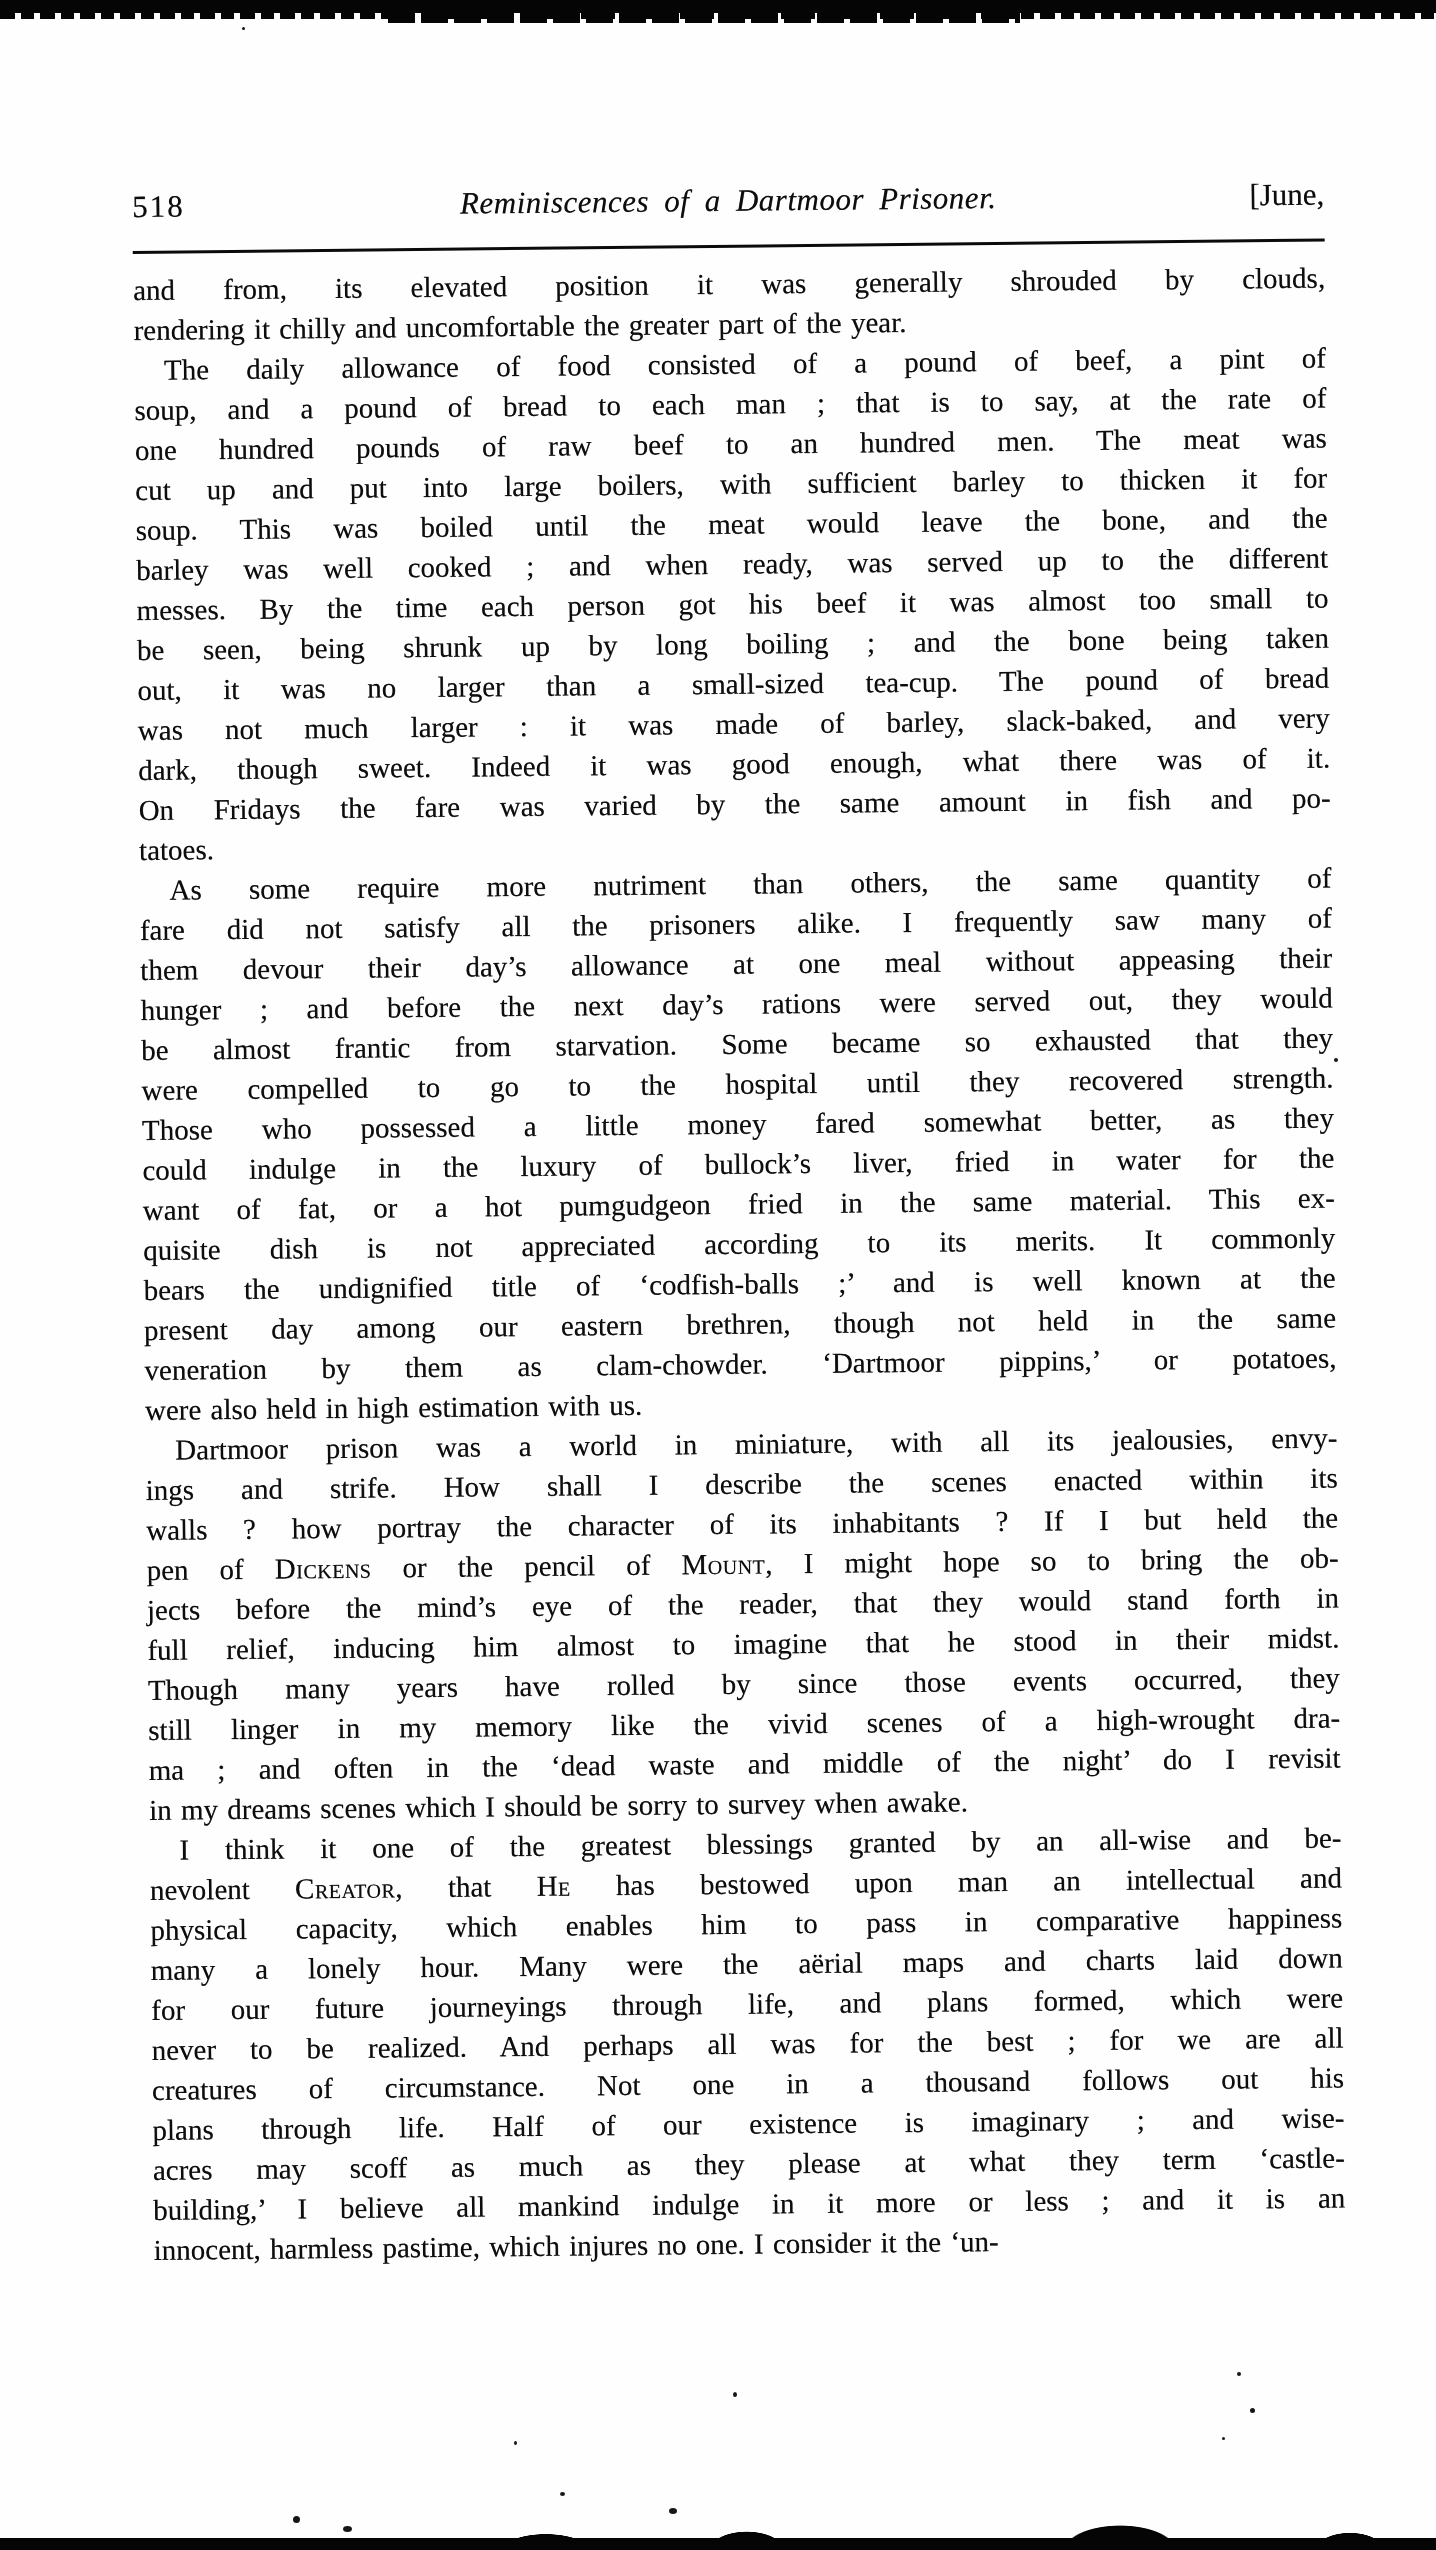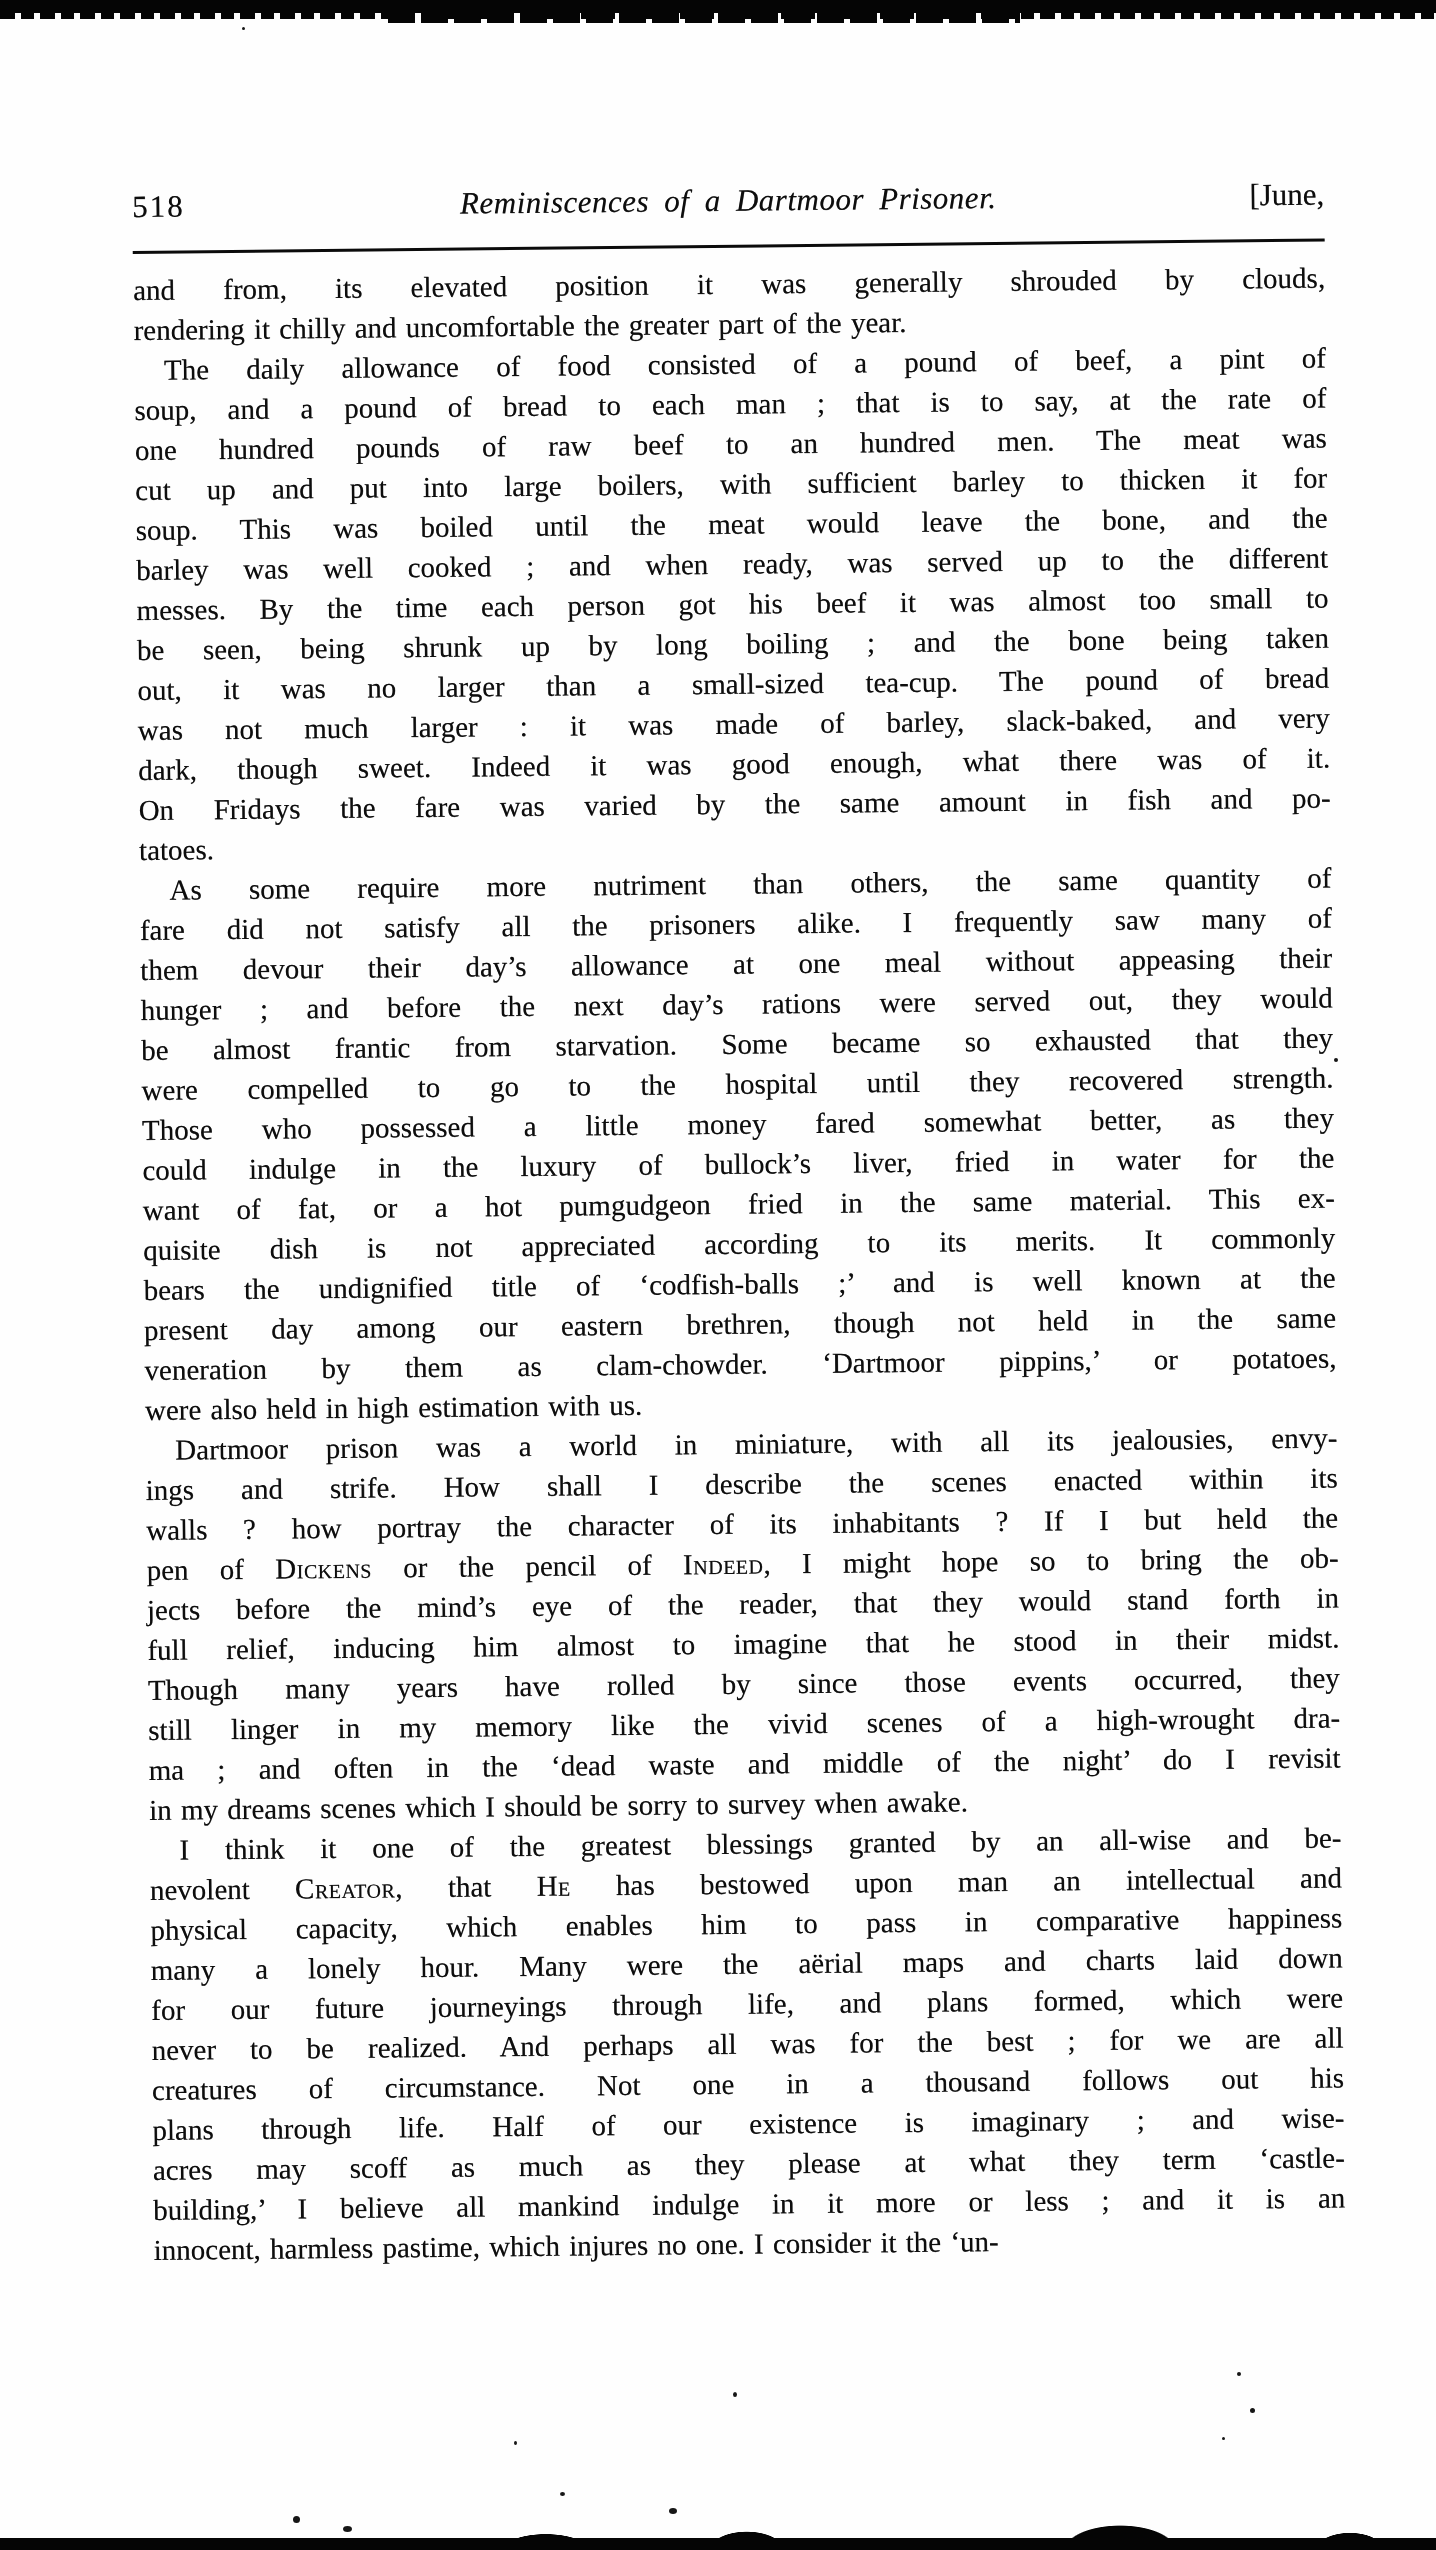--- a/index.html
+++ b/index.html
@@ -99,21 +99,21 @@
           <div class="line">quisite dish is not appreciated according to its merits. It commonly</div>
           <div class="line">bears the undignified title of ‘codfish-balls ;’ and is well known at the</div>
           <div class="line">present day among our eastern brethren, though not held in the same</div>
           <div class="line">veneration by them as clam-chowder. ‘Dartmoor pippins,’ or potatoes,</div>
           <div class="line">were also held in high estimation with us.</div>
         </div>
         <div class="para indent">
           <div class="line">Dartmoor prison was a world in miniature, with all its jealousies, envy-</div>
           <div class="line">ings and strife. How shall I describe the scenes enacted within its</div>
           <div class="line">walls ? how portray the character of its inhabitants ? If I but held the</div>
-          <div class="line">pen of <span class="sc">Dickens</span> or the pencil of <span class="sc">Indeed</span>, I might hope so to bring the ob-</div>
+          <div class="line">pen of <span class="sc">Dickens</span> or the pencil of <span class="sc">Mount</span>, I might hope so to bring the ob-</div>
           <div class="line">jects before the mind’s eye of the reader, that they would stand forth in</div>
           <div class="line">full relief, inducing him almost to imagine that he stood in their midst.</div>
           <div class="line">Though many years have rolled by since those events occurred, they</div>
           <div class="line">still linger in my memory like the vivid scenes of a high-wrought dra-</div>
           <div class="line">ma ; and often in the ‘dead waste and middle of the night’ do I revisit</div>
           <div class="line">in my dreams scenes which I should be sorry to survey when awake.</div>
         </div>
         <div class="para indent">
           <div class="line">I think it one of the greatest blessings granted by an all-wise and be-</div>
           <div class="line">nevolent <span class="sc">Creator</span>, that <span class="sc">He</span> has bestowed upon man an intellectual and</div>

